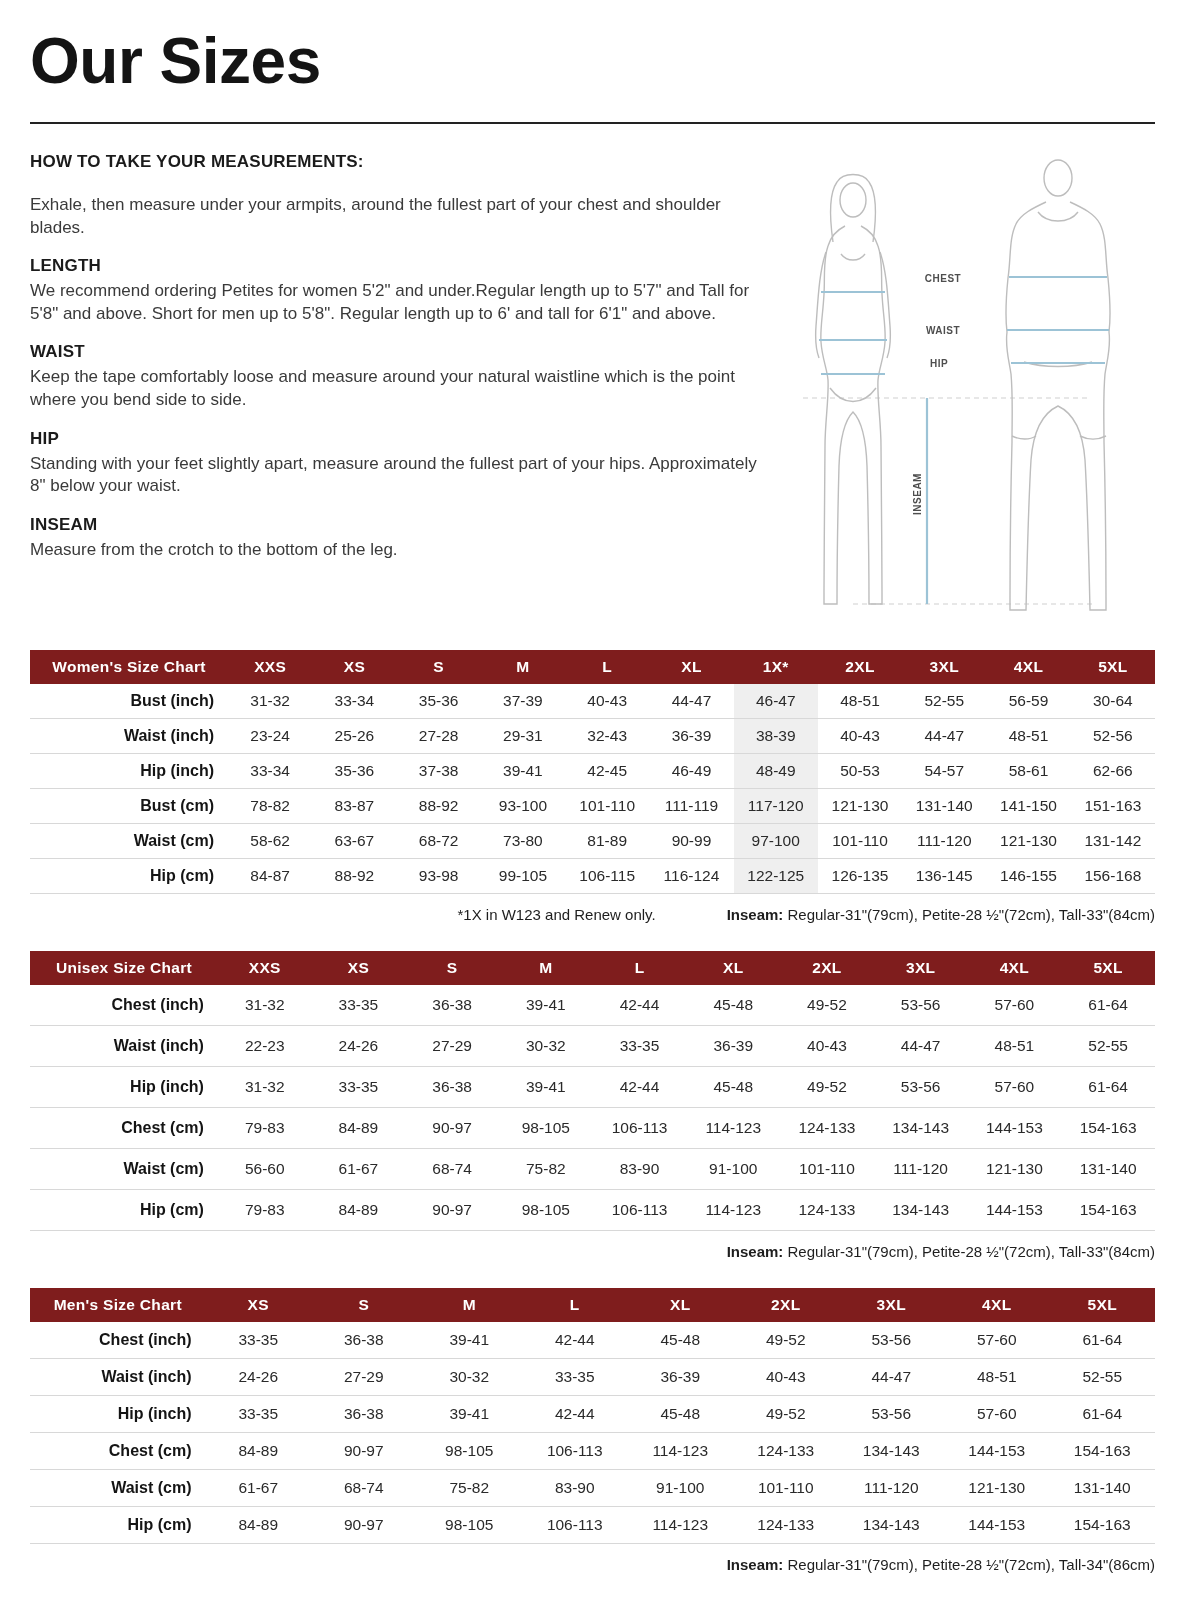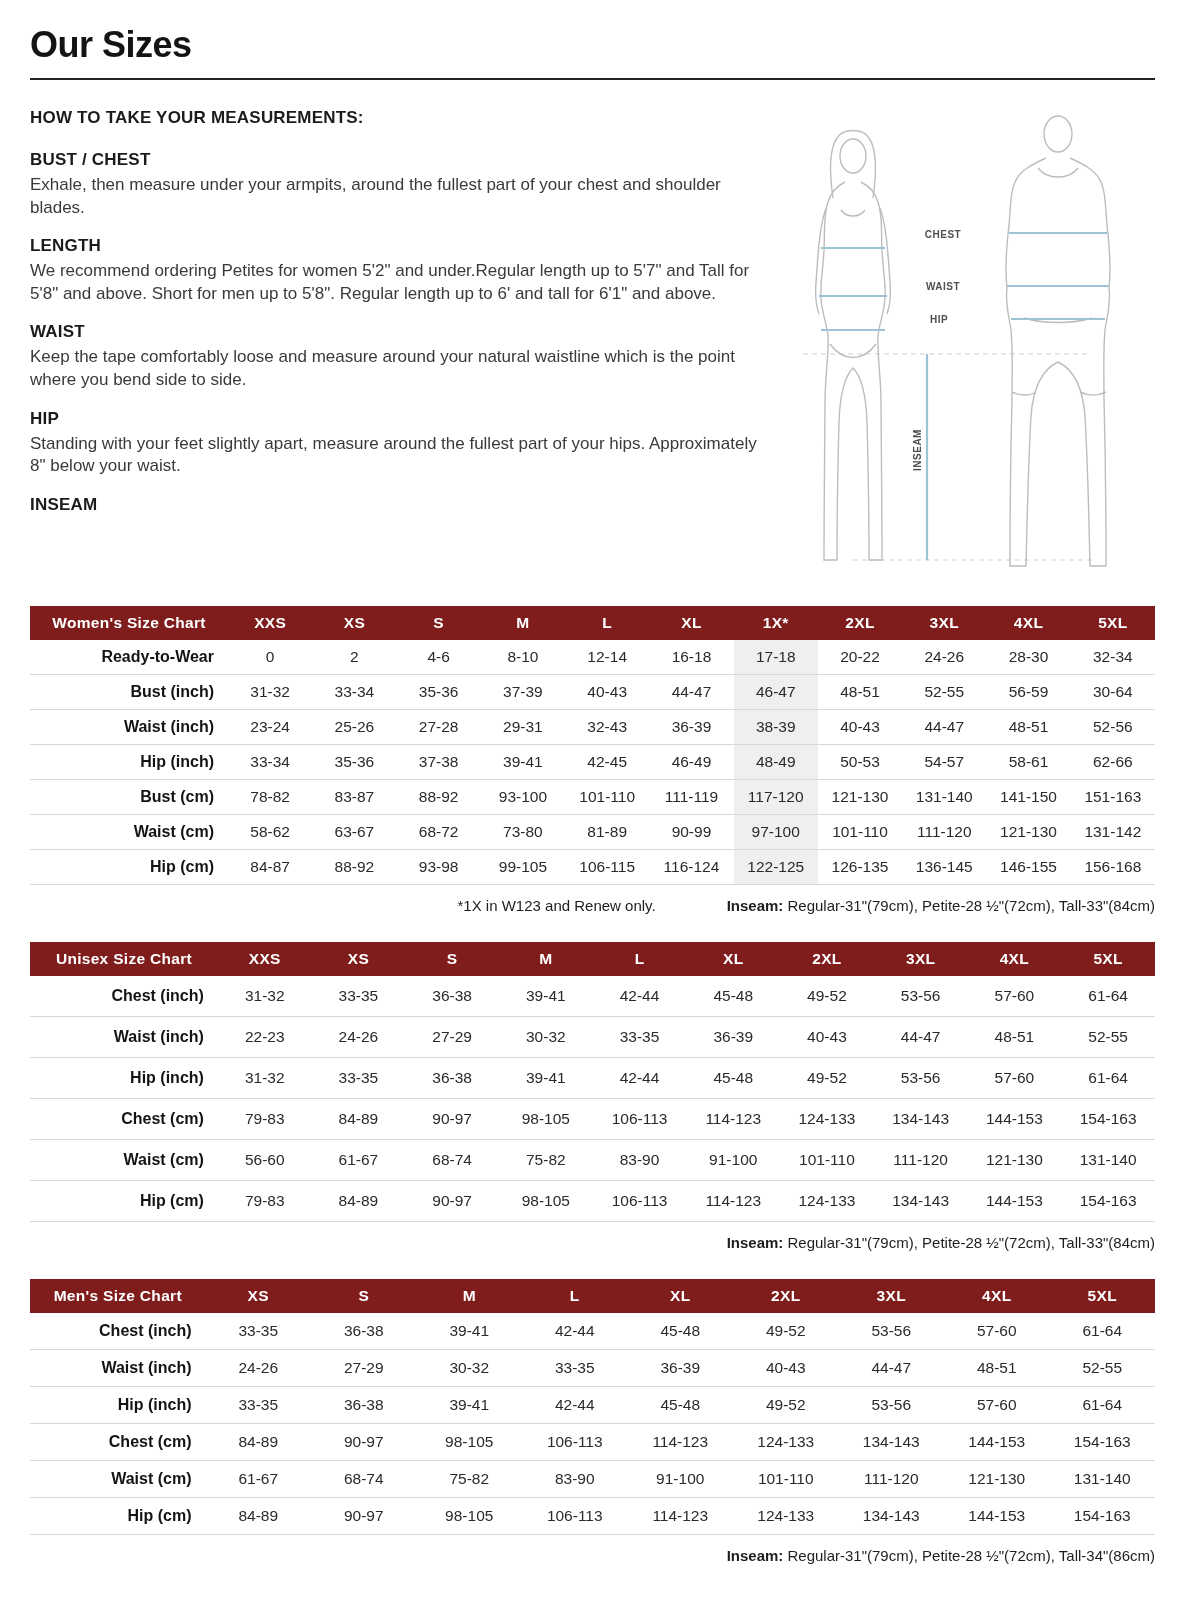--- a/index.html
+++ b/index.html
@@ -6,25 +6,25 @@
   html, body { margin: 0; padding: 0; background: #fff; }
   body {
     width: 1200px;
     min-height: 1600px;
     font-family: "Liberation Sans", sans-serif;
     color: #2e2e2e;
   }
   .page { padding: 24px 45px 20px 30px; }
 
   h1.page-title {
-    font-size: 36px;
+    font-size: 64px;
     font-weight: 800;
     letter-spacing: -0.5px;
     color: #141414;
-    margin: 0 0 12px 0;
+    margin: 0 0 24px 0;
   }
   .title-rule { border-top: 2px solid #222; height: 0; }
 
   .top-section { display: flex; margin-top: 28px; margin-bottom: 26px; }
   .guide-text { width: 735px; flex: none; }
   .figure-wrap { flex: 1; display: flex; justify-content: flex-end; align-items: flex-start; padding-top: 2px; }
 
   .guide-heading { font-size: 17px; font-weight: 700; color: #1b1b1b; margin: 0 0 22px 0; letter-spacing: 0.2px; }
   .sec h3 { font-size: 17px; font-weight: 700; color: #1b1b1b; margin: 0 0 4px 0; letter-spacing: 0.2px; }
   .sec p { font-size: 17px; line-height: 1.33; margin: 0 0 17px 0; color: #3a3a3a; }
@@ -65,37 +65,37 @@
 <div class="page">
 
   <h1 class="page-title">Our Sizes</h1>
   <div class="title-rule"></div>
 
   <div class="top-section">
     <div class="guide-text">
       <div class="guide-heading">HOW TO TAKE YOUR MEASUREMENTS:</div>
 
       <div class="sec">
-        <h3>BUST / CHEST</h3>
         <p>Exhale, then measure under your armpits, around the fullest part of your chest and shoulder blades.</p>
       </div>
       <div class="sec">
         <h3>LENGTH</h3>
         <p>We recommend ordering Petites for women 5'2" and under.Regular length up to 5'7" and Tall for 5'8" and above. Short for men up to 5'8". Regular length up to 6' and tall for 6'1" and above.</p>
       </div>
       <div class="sec">
         <h3>WAIST</h3>
         <p>Keep the tape comfortably loose and measure around your natural waistline which is the point where you bend side to side.</p>
       </div>
       <div class="sec">
         <h3>HIP</h3>
         <p>Standing with your feet slightly apart, measure around the fullest part of your hips. Approximately 8" below your waist.</p>
       </div>
       <div class="sec">
         <h3>INSEAM</h3>
+        <p>Measure from the crotch to the bottom of the leg.</p>
       </div>
     </div>
 
     <div class="figure-wrap">
       <svg width="380" height="470" viewBox="0 0 380 470">
 
         <line x1="28" y1="244" x2="312" y2="244" stroke="#cfcfcf" stroke-width="1.2" stroke-dasharray="5 4"></line>
         <line x1="78" y1="450" x2="320" y2="450" stroke="#cfcfcf" stroke-width="1.2" stroke-dasharray="5 4"></line>
 
         <g stroke="#bdbdbd" stroke-width="1.4" fill="none">
@@ -183,34 +183,20 @@
           <th>XL</th>
           <th>1X*</th>
           <th>2XL</th>
           <th>3XL</th>
           <th>4XL</th>
           <th>5XL</th>
         </tr>
       </thead>
       <tbody>
         <tr>
-          <th class="row-label">Ready-to-Wear</th>
-          <td>0</td>
-          <td>2</td>
-          <td>4-6</td>
-          <td>8-10</td>
-          <td>12-14</td>
-          <td>16-18</td>
-          <td class="hl">17-18</td>
-          <td>20-22</td>
-          <td>24-26</td>
-          <td>28-30</td>
-          <td>32-34</td>
-        </tr>
-        <tr>
           <th class="row-label">Bust (inch)</th>
           <td>31-32</td>
           <td>33-34</td>
           <td>35-36</td>
           <td>37-39</td>
           <td>40-43</td>
           <td>44-47</td>
           <td class="hl">46-47</td>
           <td>48-51</td>
           <td>52-55</td>

